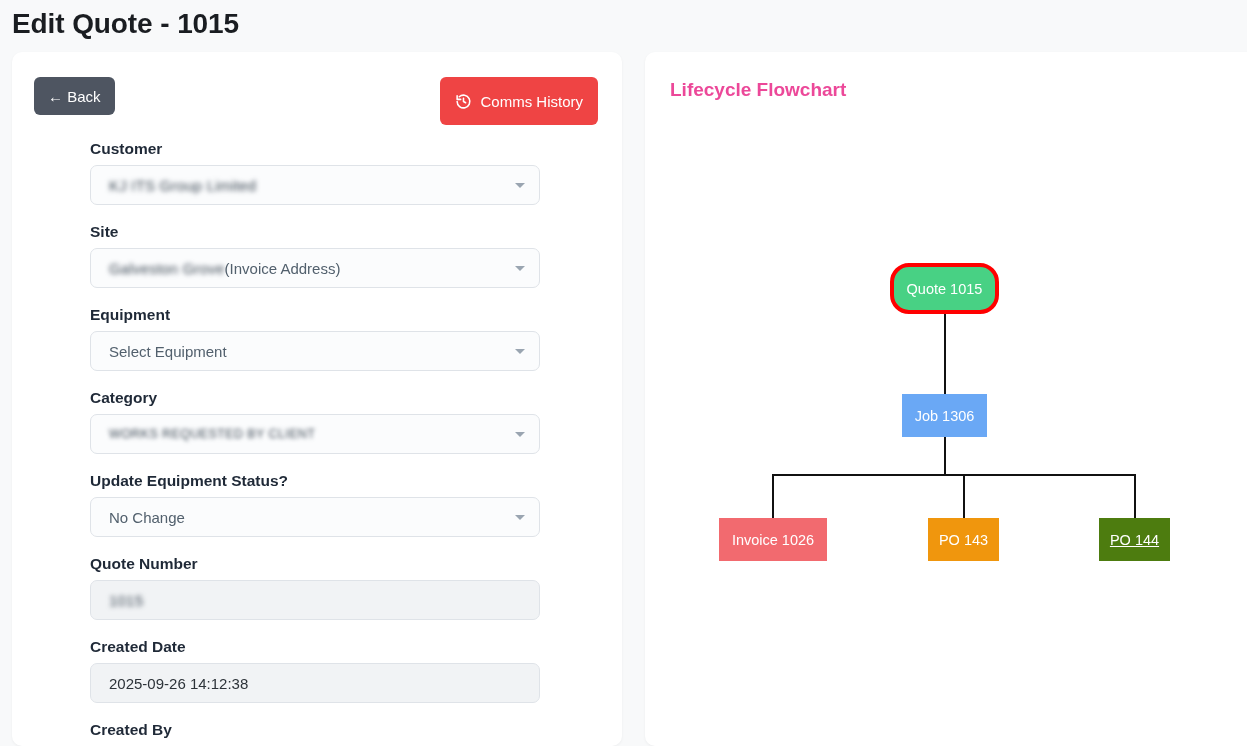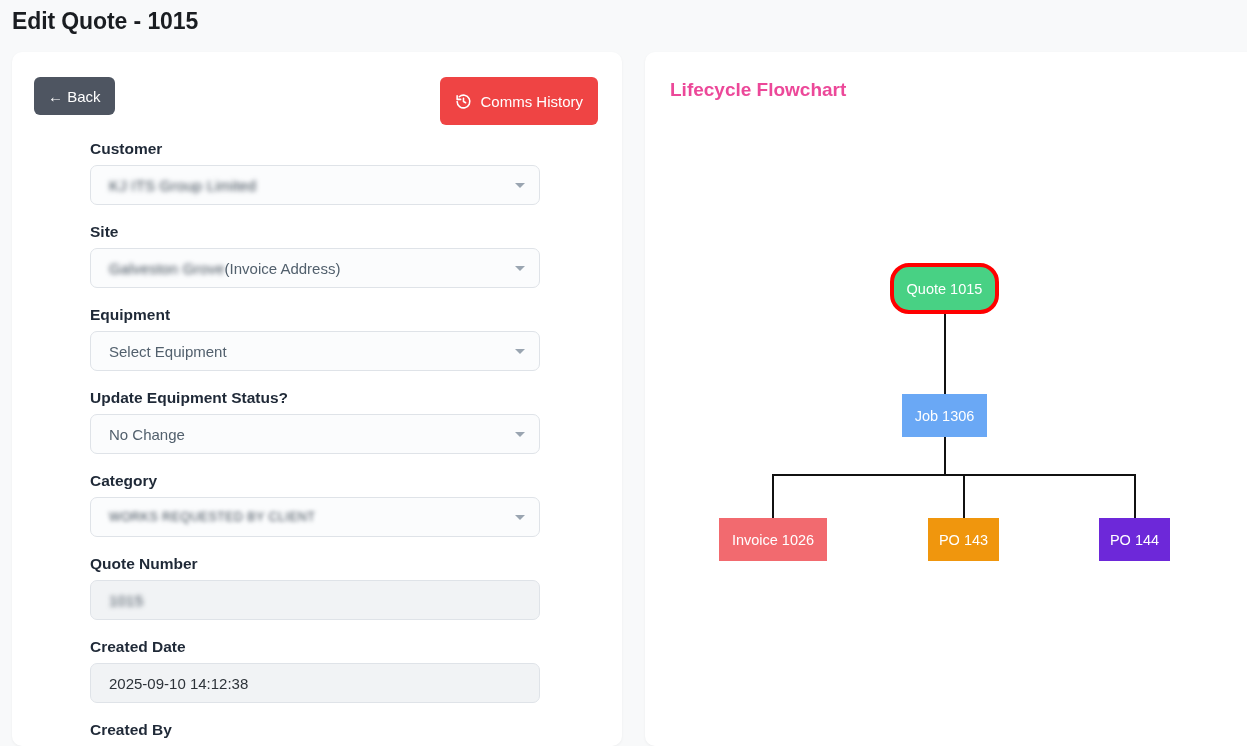--- a/index.html
+++ b/index.html
@@ -5,21 +5,21 @@
   * { box-sizing: border-box; margin: 0; padding: 0; }
   html, body {
     width: 1247px; height: 746px;
     background: #f8f9fa;
     font-family: "Liberation Sans", sans-serif;
     overflow: hidden;
   }
   .page-title {
     position: absolute;
     left: 12px; top: 8px;
-    font-size: 23px;
+    font-size: 28px;
     font-weight: bold;
     color: #1a1d21;
     letter-spacing: -0.1px;
   }
   .panels { position: absolute; left: 0; top: 52px; width: 1247px; height: 694px; }
 
   
   .left-panel {
     position: absolute;
     left: 12px; top: 0;
@@ -132,21 +132,21 @@
     left: 245px; top: 211px;
     width: 109px; height: 51px;
     background: #48d184;
     border: 4px solid #ff0000;
     border-radius: 19px;
     font-size: 14.5px;
   }
   .node-job   { left: 257px; top: 342px; width: 85px; height: 43px; background: #6aa8f5; }
   .node-inv   { left:  74px; top: 466px; width: 108px; height: 43px; background: #f26a6f; }
   .node-po1   { left: 283px; top: 466px; width:  71px; height: 43px; background: #f0960d; }
-  .node-po2   { left: 454px; top: 466px; width:  71px; height: 43px; background: #6d28d9; }
+  .node-po2   { left: 454px; top: 466px; width:  71px; height: 43px; background: #4d7c0f; text-decoration: underline; }
   .edge { position: absolute; background: #111111; }
 </style>
 </head>
 <body>
 
 <div class="page-title">Edit Quote - 1015</div>
 
 <div class="panels">
 
   <div class="left-panel">
@@ -188,46 +188,46 @@
 
       <div class="field">
         <label class="field-label">Equipment</label>
         <div class="control">
           <span>Select Equipment</span>
           <span class="caret"></span>
         </div>
       </div>
 
       <div class="field">
+        <label class="field-label">Category</label>
+        <div class="control">
+          <span class="blur blur-sm">WORKS REQUESTED BY CLIENT</span>
+          <span class="caret"></span>
+        </div>
+      </div>
+
+      <div class="field">
         <label class="field-label">Update Equipment Status?</label>
         <div class="control">
           <span>No Change</span>
-          <span class="caret"></span>
-        </div>
-      </div>
-
-      <div class="field">
-        <label class="field-label">Category</label>
-        <div class="control">
-          <span class="blur blur-sm">WORKS REQUESTED BY CLIENT</span>
           <span class="caret"></span>
         </div>
       </div>
 
       <div class="field">
         <label class="field-label">Quote Number</label>
         <div class="control readonly">
           <span class="blur">1015</span>
         </div>
       </div>
 
       <div class="field">
         <label class="field-label">Created Date</label>
         <div class="control readonly">
-          <span>2025-09-10 14:12:38</span>
+          <span>2025-09-26 14:12:38</span>
         </div>
       </div>
 
       <div class="field">
         <label class="field-label">Created By</label>
       </div>
 
     </div>
   </div>
 

